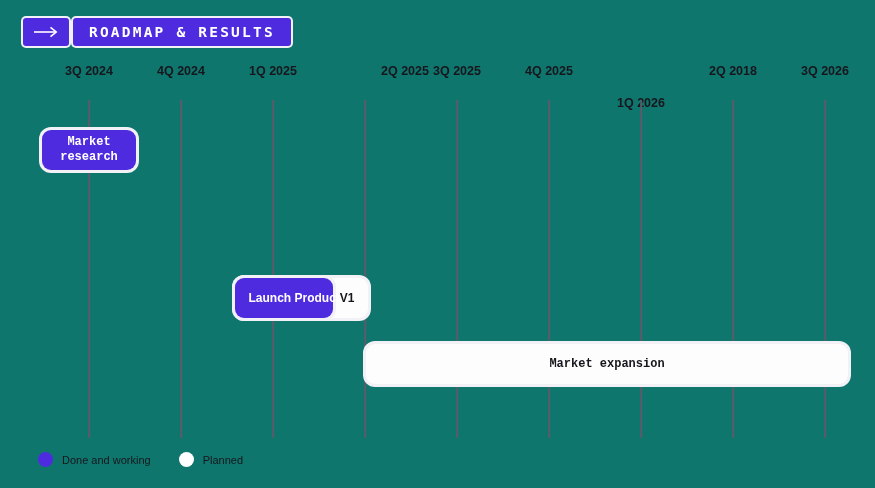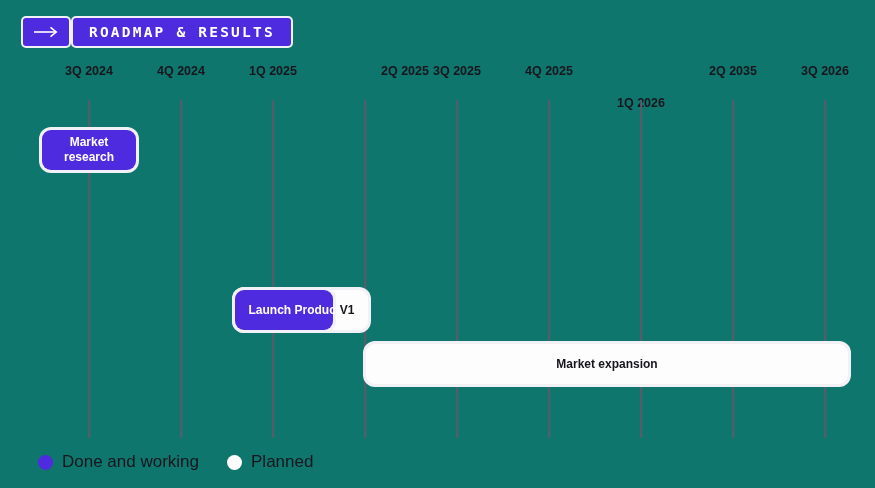--- a/index.html
+++ b/index.html
@@ -99,20 +99,21 @@
   }
   .bar {
     position: absolute;
     height: 40px;
     border-radius: 9px;
     box-sizing: border-box;
     box-shadow: 0 0 0 3px #f1f1f6;
     display: flex;
     align-items: center;
     justify-content: center;
+    font-family: Liberation Mono, monospace;
   }
   .bar-done {
     background: #4f2be0;
     z-index: 3;
   }
   .bar-planned {
     background: #fdfdfe;
     z-index: 2;
   }
   .bar-label {
@@ -186,21 +187,21 @@
     align-items: center;
     gap: 9px;
   }
   .legend-dot {
     width: 15px;
     height: 15px;
     border-radius: 50%;
     flex: 0 0 auto;
   }
   .legend-text {
-    font-size: 17px;
+    font-size: 11px;
     color: #16161c;
     white-space: nowrap;
   }
 </style>
 </head>
 <body>
 
 <div id="roadmap-page">
 
   <div id="header">
@@ -218,41 +219,41 @@
   </div>
 
   <div id="axis-labels">
       <div class="axis-label" style="left: 89px;">3Q 2024</div>
       <div class="axis-label" style="left: 181px;">4Q 2024</div>
       <div class="axis-label" style="left: 273px;">1Q 2025</div>
       <div class="axis-label" style="left: 365px; margin-left: 40px;">2Q 2025</div>
       <div class="axis-label" style="left: 457px;">3Q 2025</div>
       <div class="axis-label" style="left: 549px;">4Q 2025</div>
       <div class="axis-label" style="left: 641px; margin-top: 32px;">1Q 2026</div>
-      <div class="axis-label" style="left: 733px;">2Q 2035</div>
+      <div class="axis-label" style="left: 733px;">2Q 2018</div>
       <div class="axis-label" style="left: 825px;">3Q 2026</div>
     </div>
 
   <div id="gridlines">
       <div class="gridline" style="left: 89px;"></div>
       <div class="gridline" style="left: 181px;"></div>
       <div class="gridline" style="left: 273px;"></div>
       <div class="gridline" style="left: 365px;"></div>
       <div class="gridline" style="left: 457px;"></div>
       <div class="gridline" style="left: 549px;"></div>
       <div class="gridline" style="left: 641px;"></div>
       <div class="gridline" style="left: 733px;"></div>
       <div class="gridline" style="left: 825px;"></div>
     </div>
 
   <div id="bars-layer">
       <div class="bar bar-done" style="left: 42px; top: 130px; width: 94px;">
         <span class="bar-label">Market research</span>
       </div>
-      <div class="bar-combo" style="left: 235px; top: 290px; width: 133px; text-align: right;">
+      <div class="bar-combo" style="left: 235px; top: 278px; width: 133px; text-align: right;">
         <div class="combo-track" style="width: 133px;"></div>
         <div class="combo-progress" style="width: 98px;"></div>
         <div class="combo-label" style="width: 133px;">
           <span class="seg-done">Launch Product </span>
           <span class="seg-rest">V1</span>
         </div>
       </div>
       <div class="bar bar-planned" style="left: 366px; top: 344px; width: 482px;">
         <span class="bar-label">Market expansion</span>
       </div>

